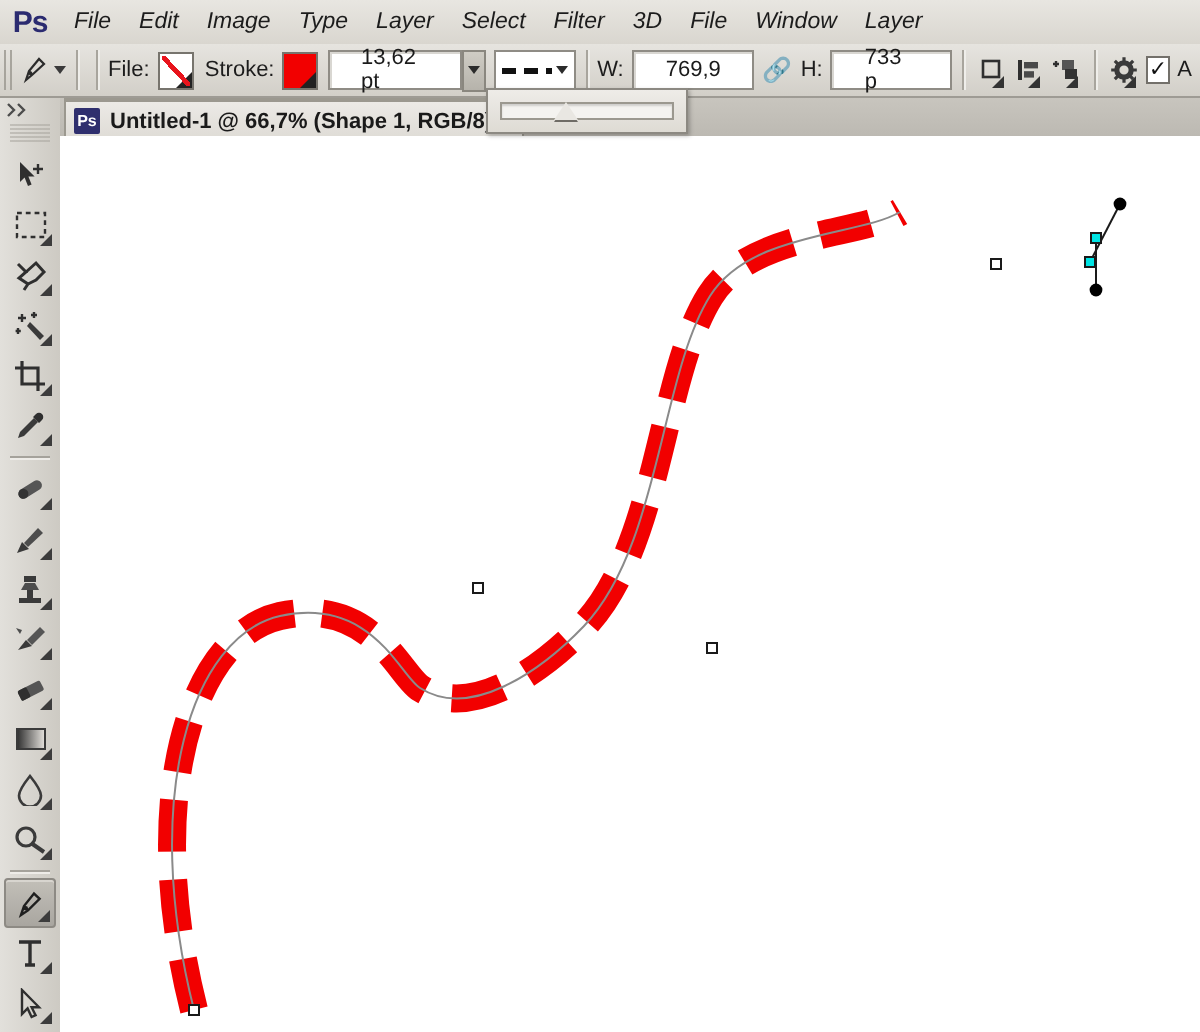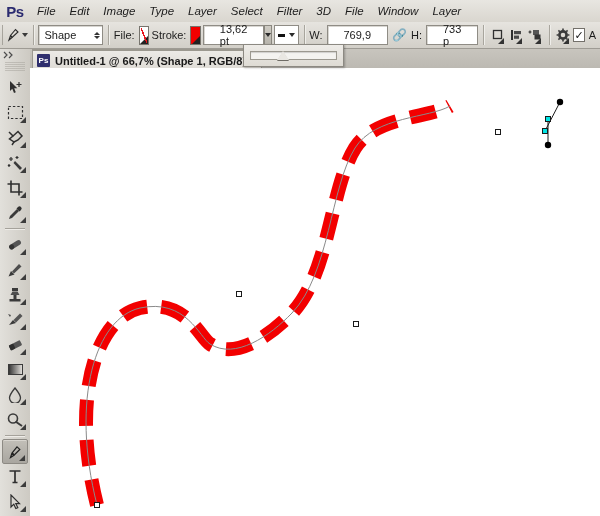--- a/index.html
+++ b/index.html
@@ -217,27 +217,20 @@
       <svg width="16" height="16" viewBox="0 0 16 16">
         <path d="M4 13 L5.5 8.5 L10.5 2.5 L13 5 L7 10.5 Z" fill="none" stroke="#2b2b2b" stroke-width="1.1"></path>
         <path d="M5.5 8.5 L7 10.5" stroke="#2b2b2b" stroke-width="1"></path>
         <circle cx="6.2" cy="9.6" r="1" fill="#2b2b2b"></circle>
       </svg>
     </div>
     <div class="tiny-arrow"></div>
 
     <div class="vsep"></div>
 
-    <div class="combo" style="width:58px;">
-      <span>Shape</span>
-      <span class="stepper">
-          <i class="up"></i>
-          <i class="dn"></i>
-        </span>
-    </div>
 
     <div class="vsep"></div>
 
     <span class="opt-label">File:</span>
     <span class="swatch-box swatch-none">
       <span class="swatch-arrow"></span>
     </span>
 
     <div style="width:8px"></div>
 

